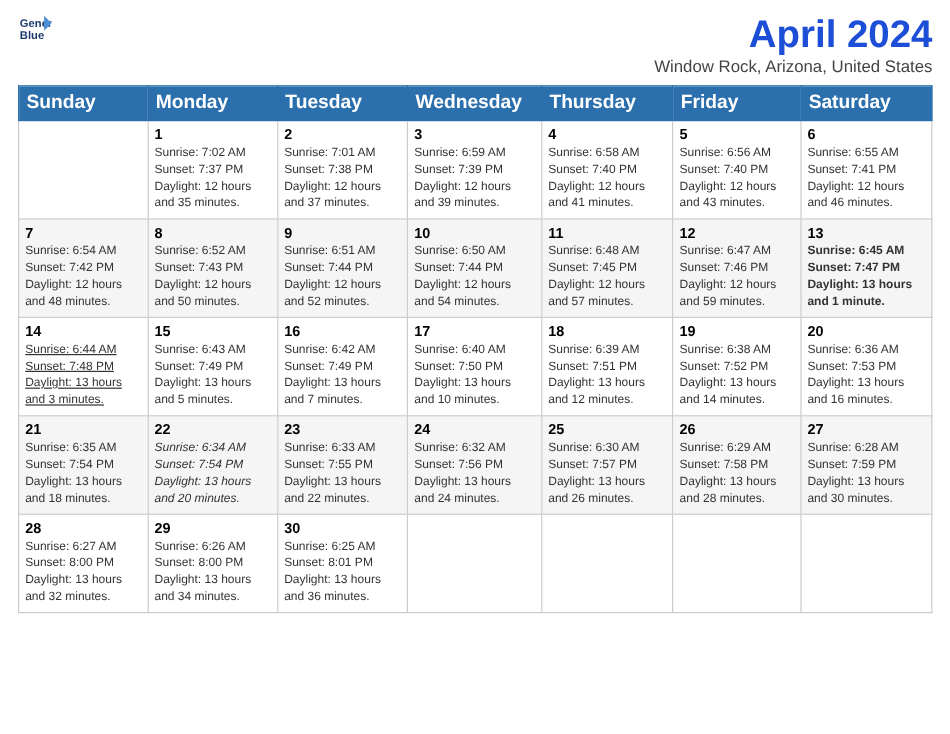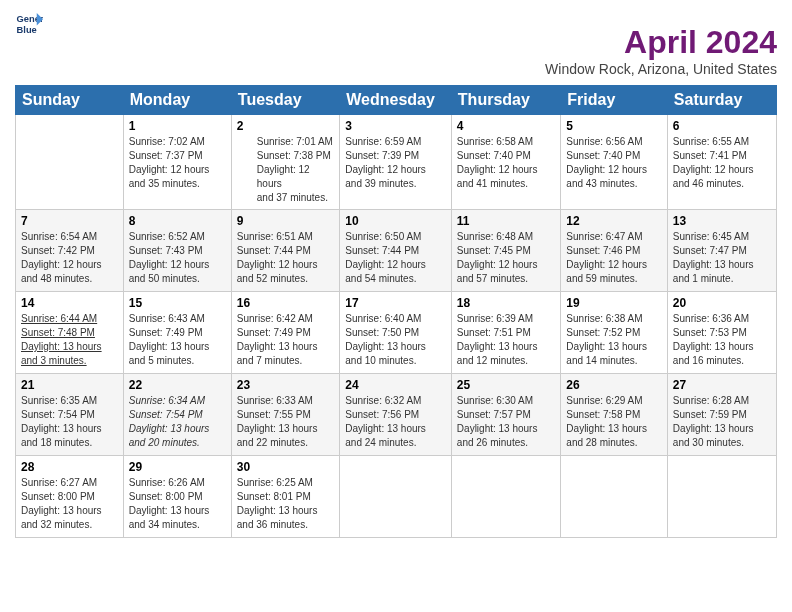--- a/index.html
+++ b/index.html
@@ -28,22 +28,21 @@
     .logo-icon {
       width: 28px;
       height: 28px;
     }
     .title-area {
       text-align: right;
     }
     .calendar-title {
       font-size: 32px;
       font-weight: bold;
-      color: #701a75;
-      margin-top: 14px;
+      color: #1d4ed8;
     }
     .calendar-subtitle {
       font-size: 14px;
       color: #444;
     }
     table {
       width: 100%;
       border-collapse: collapse;
       font-size: 10.5px;
     }
@@ -118,21 +117,21 @@
           <td class="empty-cell"></td>
           <td>
             <span class="day-number">1</span>
             <div class="day-info" style="white-space: pre-line;">Sunrise: 7:02 AM
 Sunset: 7:37 PM
 Daylight: 12 hours
 and 35 minutes.</div>
           </td>
           <td>
             <span class="day-number">2</span>
-            <div class="day-info" style="white-space: pre-line; margin-left: 20px;">Sunrise: 7:01 AM
+            <div class="day-info" style="white-space: pre-line;">Sunrise: 7:01 AM
 Sunset: 7:38 PM
 Daylight: 12 hours
 and 37 minutes.</div>
           </td>
           <td>
             <span class="day-number">3</span>
             <div class="day-info" style="white-space: pre-line;">Sunrise: 6:59 AM
 Sunset: 7:39 PM
 Daylight: 12 hours
 and 39 minutes.</div>
@@ -197,21 +196,21 @@
           </td>
           <td>
             <span class="day-number">12</span>
             <div class="day-info" style="white-space: pre-line;">Sunrise: 6:47 AM
 Sunset: 7:46 PM
 Daylight: 12 hours
 and 59 minutes.</div>
           </td>
           <td>
             <span class="day-number">13</span>
-            <div class="day-info" style="white-space: pre-line;">Sunrise: 6:45 AM
+            <div class="day-info" style="white-space: pre-line; font-weight: bold;">Sunrise: 6:45 AM
 Sunset: 7:47 PM
 Daylight: 13 hours
 and 1 minute.</div>
           </td>
         </tr>
         <tr>
           <td>
             <span class="day-number">14</span>
             <div class="day-info" style="white-space: pre-line; text-decoration: underline;">Sunrise: 6:44 AM
 Sunset: 7:48 PM

